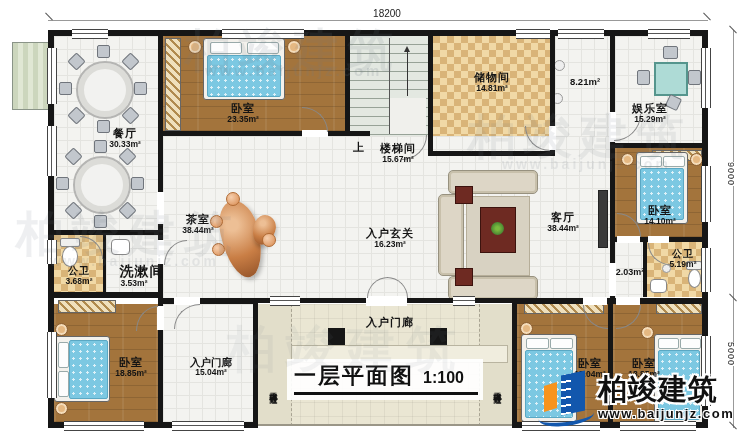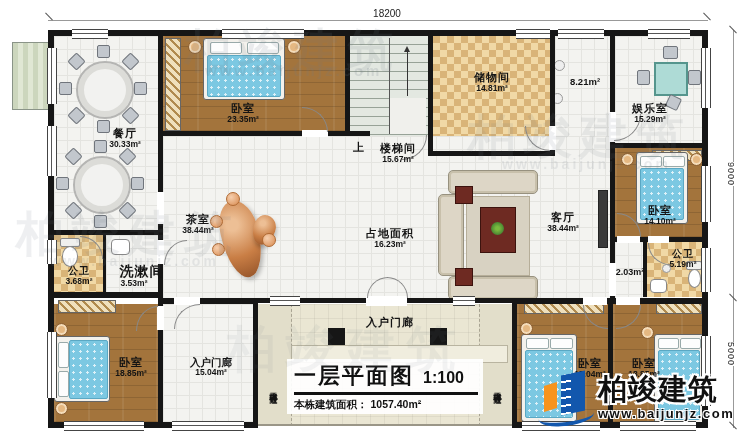--- a/index.html
+++ b/index.html
@@ -304,21 +304,21 @@
     </div>
   <div class="abs rlabel" style="left:660px;top:215px;">
     <div class="rname">卧室</div>
       <div class="rarea">14.10m²</div>
     </div>
   <div class="abs rlabel" style="left:198px;top:224px;">
     <div class="rname">茶室</div>
       <div class="rarea">38.44m²</div>
     </div>
   <div class="abs rlabel" style="left:390px;top:238px;">
-    <div class="rname">占地面积</div>
+    <div class="rname">入户玄关</div>
       <div class="rarea">16.23m²</div>
     </div>
   <div class="abs rlabel" style="left:563px;top:222px;">
     <div class="rname">客厅</div>
       <div class="rarea">38.44m²</div>
     </div>
   <div class="abs rlabel" style="left:79px;top:276px;">
     <div class="rname" style="font-size:10px;">公卫</div>
       <div class="rarea">3.68m²</div>
     </div>
@@ -376,22 +376,20 @@
   <div class="abs wm" style="left:502px;top:156px;font-size:14px;letter-spacing:3px;opacity:.13;">www.baijunjz.com</div>
   <div class="abs wm" style="left:16px;top:202px;font-size:48px;letter-spacing:8px;opacity:.11;">柏竣建筑</div>
   <div class="abs wm" style="left:50px;top:253px;font-size:14px;letter-spacing:3px;opacity:.13;">www.baijunjz.com</div>
   <div class="abs wm" style="left:226px;top:316px;font-size:50px;letter-spacing:10px;opacity:.08;">柏竣建筑</div>
 
   <div class="abs tblock">
     <div class="trow">
       <span class="ttitle">一层平面图</span>
       <span class="tscale">1:100</span>
     </div>
-    <div class="tstat">
-      <span>本栋建筑面积：</span><span class="v">1057.40m²</span></div>
   </div>
 
   <div class="abs logo" style="left:536px;top:364px;width:190px;height:70px;">
     <div class="abs" style="left:2px;top:4px;width:56px;height:58px;">
       <div class="abs" style="left:6px;top:16px;width:13px;height:26px;background:#f7941d;transform:skewY(-18deg);"></div>
       <div class="abs" style="left:23px;top:5px;width:24px;height:40px;background:#1257ad;transform:skewY(-12deg);background-image:repeating-linear-gradient(180deg,transparent 0 6px,#ffffff 6px 8px);background-size:10px 100%;background-repeat:no-repeat;"></div>
       <div class="abs" style="left:0px;top:38px;width:56px;height:16px;border-bottom:4px solid #1257ad;border-radius:50%;transform:rotate(-7deg);"></div>
     </div>
     <div class="abs brand" style="left:62px;top:6px;">柏竣建筑</div>
     <div class="abs site" style="left:62px;top:42px;">www.baijunjz.com</div>

